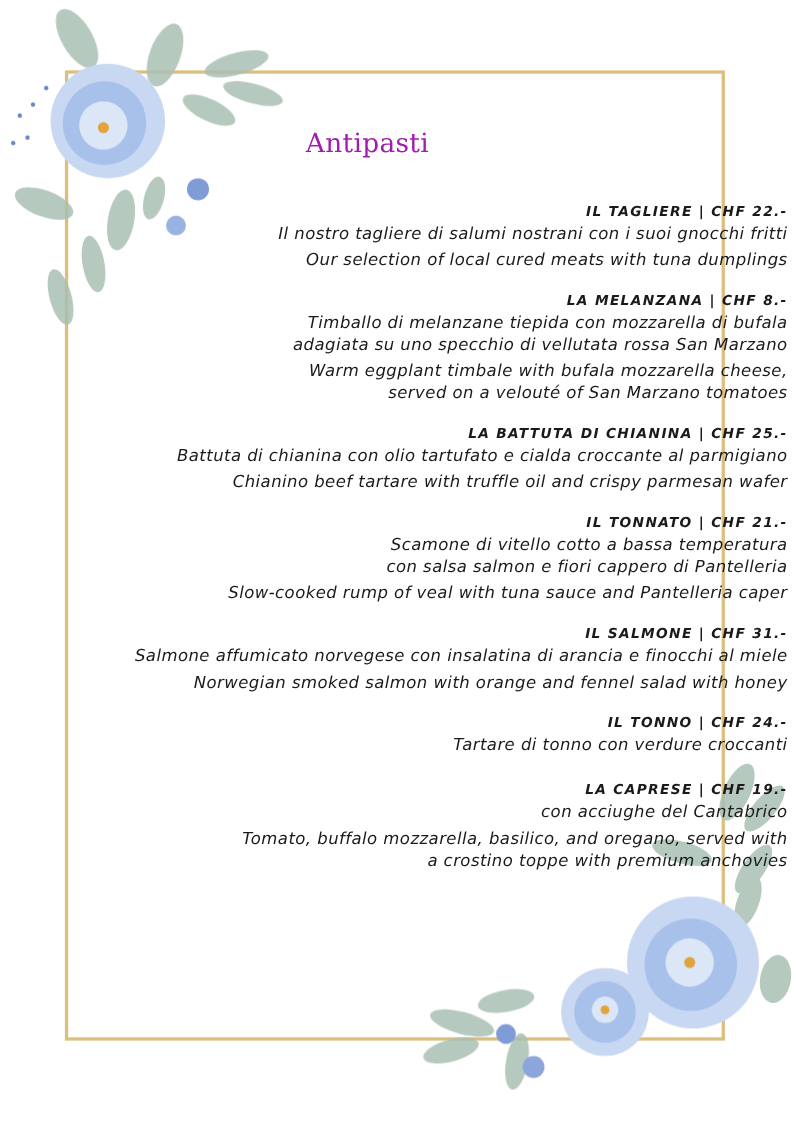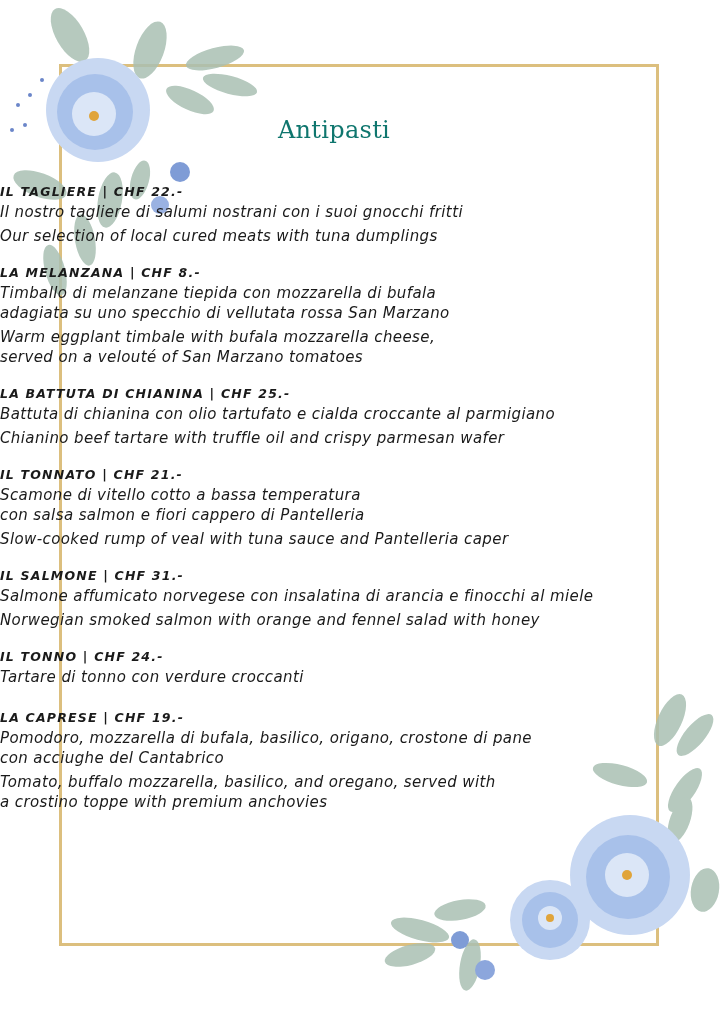--- a/index.html
+++ b/index.html
@@ -1,19 +1,19 @@
 <!DOCTYPE html>
 <html><head>
 <meta charset="utf-8">
 <style>
   html, body { margin:0; padding:0; }
   body { width:724px; height:1024px; background:#ffffff; position:relative; overflow:hidden; font-family:"DejaVu Sans", sans-serif; }
   .frame { position:absolute; left:59px; top:64px; width:594px; height:876px; border:3px solid #dcbf7e; box-sizing:content-box; }
-  .title { position:absolute; top:116px; left:0; width:668px; text-align:center; font-family:"DejaVu Serif", serif; font-size:24px; color:#0f766e; letter-spacing:0.3px; }
-  .menu { position:absolute; top:182px; left:0; width:716px; text-align:left; color:#1a1a1a; }
+  .title { position:absolute; top:116px; left:0; width:668px; text-align:center; font-family:"DejaVu Serif", serif; font-size:24px; color:#a21caf; letter-spacing:0.3px; }
+  .menu { position:absolute; top:182px; left:0; width:716px; text-align:right; color:#1a1a1a; }
   .item { margin-bottom:17px; }
   .item-title { font-family:"DejaVu Sans", sans-serif; font-style:italic; font-weight:bold; font-size:12.5px; letter-spacing:1.2px; line-height:20px; }
   .line { font-family:"DejaVu Sans", sans-serif; font-style:italic; font-size:15px; line-height:20px; letter-spacing:0.4px; }
   .gap { height:4px; }
   .deco { position:absolute; pointer-events:none; }
 </style>
 </head>
 <body>
 
 <div class="frame"></div>
@@ -113,19 +113,18 @@
       <div class="gap"></div>
       <div class="line">Norwegian smoked salmon with orange and fennel salad with honey</div>
     </div>
     <div class="item">
       <div class="item-title">IL TONNO | CHF 24.-</div>
       <div class="line">Tartare di tonno con verdure croccanti</div>
       <div class="gap"></div>
     </div>
     <div class="item">
       <div class="item-title">LA CAPRESE | CHF 19.-</div>
-      <div class="line">Pomodoro, mozzarella di bufala, basilico, origano, crostone di pane</div>
       <div class="line">con acciughe del Cantabrico</div>
       <div class="gap"></div>
       <div class="line">Tomato, buffalo mozzarella, basilico, and oregano, served with</div>
       <div class="line">a crostino toppe with premium anchovies</div>
     </div>
   </div>
 
 </body></html>

